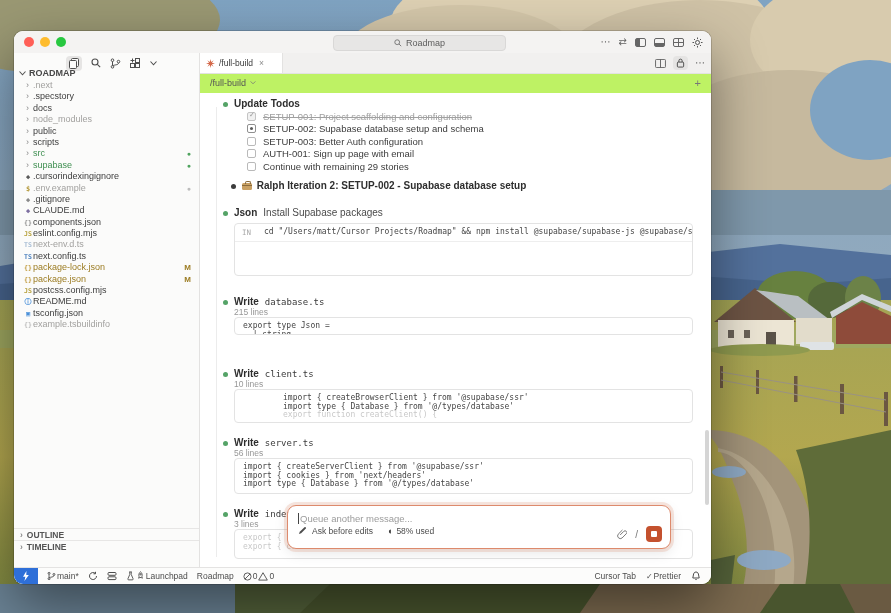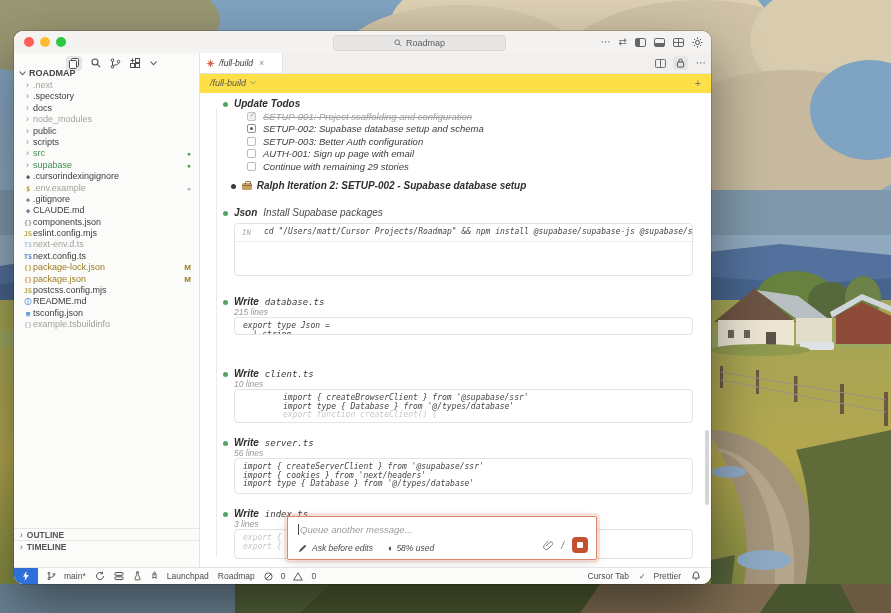--- a/index.html
+++ b/index.html
@@ -35,21 +35,21 @@
   .tlabel{vertical-align:top;}
   .tone-default{color:#3d3d3d}.tone-muted{color:#a2a19f}.tone-green{color:#3f8f51}.tone-yellow{color:#9c7c22}
   .tbadge{position:absolute;right:8px;top:0;font-size:8px;}
   .bdot{color:#4fa35e;font-size:7px;}
   .bdotm{color:#bdbdbd;font-size:7px;}
   .bM{color:#9c7c22;font-weight:bold;}
   .side-panel{position:absolute;left:0;right:0;height:12px;border-top:1px solid #e7e6e5;font-size:8.5px;font-weight:bold;color:#555;
     display:flex;align-items:center;gap:4px;padding-left:6px;}
 
   
-  #editor{flex:1;position:relative;background:#fde047;font-style:italic;}
+  #editor{flex:1;position:relative;background:#bef264;}
   #tabbar{position:absolute;left:0;top:0;right:0;height:20px;background:#f1f0ef;border-bottom:1px solid #e3e2e1;display:flex;}
   #tab-active{width:70px;background:#fff;border-right:1px solid #e3e2e1;display:flex;align-items:center;gap:4px;padding:0 6px;font-size:8.5px;color:#3a3a3a;}
   #tab-right{position:absolute;right:6px;top:0;height:20px;display:flex;align-items:center;gap:7px;color:#5c5c5c;}
   .lockbg{background:#e5e4e3;border-radius:4px;padding:2px 3px;}
   #breadcrumb-row{position:absolute;left:0;top:20px;right:0;height:20px;border-bottom:1px solid #ececec;display:flex;align-items:center;
     padding:0 10px;font-size:9px;color:#555;gap:4px;}
   #bc-plus{position:absolute;right:10px;font-size:11px;color:#777;}
 
   #content{position:absolute;left:0;top:40px;right:0;bottom:0;overflow:hidden;background:#fff;}
   #thread-line{position:absolute;left:16px;top:14px;width:1px;height:450px;background:#ececec;}
@@ -77,37 +77,37 @@
   .todo-box.active{border-color:#8f8f8f;}
   .todo-box.active::after{content:"";position:absolute;left:2px;top:2px;width:3px;height:3px;border-radius:50%;background:#5b5b5b;}
   .todo-text{font-size:9.5px;color:#3c3c3c;white-space:nowrap;}
   .todo-text.done{color:#a0a0a0;text-decoration:line-through;}
 
   .toolbox-icon{display:inline-block;width:10px;height:7px;background:#c9a063;border-radius:1.5px;position:relative;vertical-align:-1px;margin:0 2px;}
   .toolbox-icon::before{content:"";position:absolute;left:3px;top:-2px;width:4px;height:2px;border:1px solid #8a6b3c;border-bottom:none;border-radius:2px 2px 0 0;}
   .toolbox-icon::after{content:"";position:absolute;left:0;right:0;top:2px;height:1px;background:#8a6b3c;}
 
   
-  #queue{position:absolute;left:87px;top:423px;width:310px;height:44px;background:#fff;border:1px solid #dd8a6c;border-radius:2px;
+  #queue{position:absolute;left:87px;top:412px;width:384px;height:44px;background:#fff;border:1px solid #dd8a6c;border-radius:9px;
     box-shadow:0 0 0 3px rgba(224,140,110,.22),0 4px 14px rgba(0,0,0,.10);box-sizing:border-box;}
   #queue-input{position:absolute;left:10px;top:7px;right:10px;font-size:9.5px;color:#9c9c9c;display:flex;align-items:center;gap:1px;}
   #caret{width:1px;height:11px;background:#444;}
-  #queue-bottom{position:absolute;left:10px;right:8px;bottom:6px;display:flex;align-items:flex-end;font-size:8.5px;color:#4c4c4c;gap:5px;}
+  #queue-bottom{position:absolute;left:10px;right:8px;bottom:6px;display:flex;align-items:flex-start;font-size:8.5px;color:#4c4c4c;gap:5px;}
   #usage-pill{margin-left:10px;display:flex;align-items:center;gap:3px;}
   .half-circle{font-size:9px;color:#3c3c3c;line-height:1;}
   #queue-right{margin-left:auto;display:flex;align-items:center;gap:8px;color:#7a7a7a;}
   #stop-btn{width:16px;height:16px;border-radius:4px;background:#c4512e;display:flex;align-items:center;justify-content:center;}
   #stop-btn .sq{width:6px;height:6px;background:#fff;border-radius:1px;}
 
   #scroll-thumb{position:absolute;right:2px;top:337px;width:4px;height:75px;background:#d5d5d5;border-radius:2px;}
 
   
   #statusbar{position:absolute;left:0;right:0;bottom:0;height:16px;background:#fcfcfb;border-top:1px solid #e4e3e2;display:flex;align-items:center;font-size:8.5px;color:#4d4d4d;}
   #remote-badge{width:24px;height:16px;background:#2e6fd8;display:flex;align-items:center;justify-content:center;flex:none;}
-  .sb-item{display:flex;align-items:center;gap:8px;margin-left:9px;white-space:nowrap;}
+  .sb-item{display:flex;align-items:center;gap:1px;margin-left:9px;white-space:nowrap;}
   #sb-right{margin-left:auto;display:flex;align-items:center;gap:10px;margin-right:10px;}
 </style>
 </head>
 <body>
 
 <div id="desktop">
 
   <svg width="891" height="613" viewBox="0 0 891 613" preserveAspectRatio="none" style="position:absolute;left:0;top:0;">
     <defs>
       <linearGradient id="sky" x1="0" y1="0" x2="0" y2="1">

